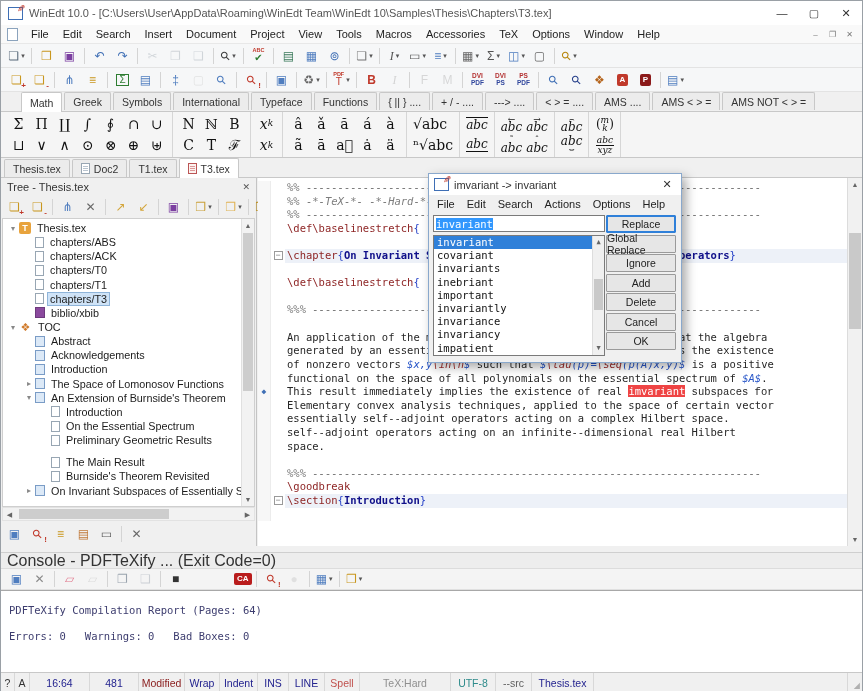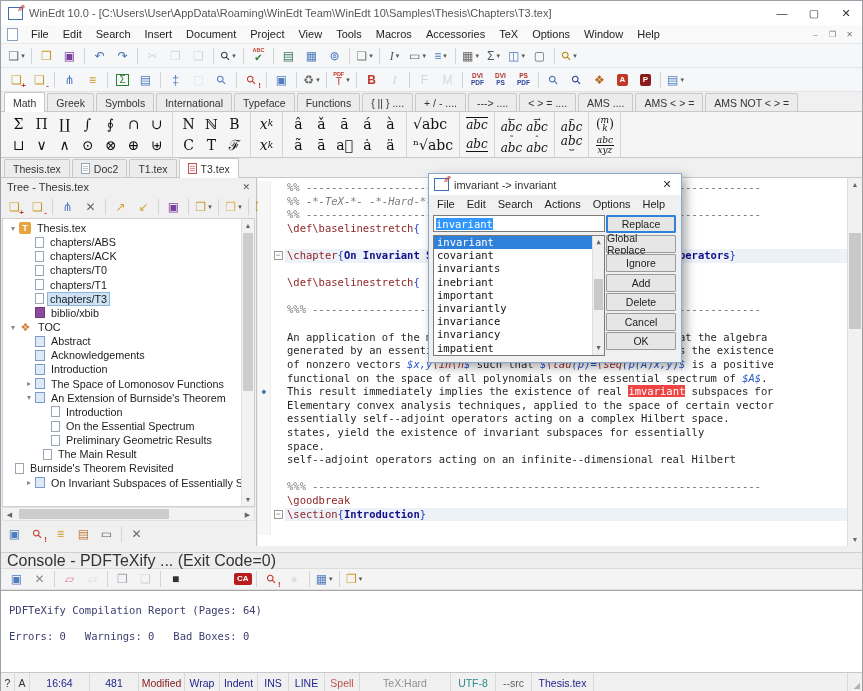--- a/index.html
+++ b/index.html
@@ -34,21 +34,21 @@
   .tbi.em .g { font-style:italic; font-family:"Liberation Serif",serif; }
   .tbi.boxed .g { border:1px solid currentColor; padding:0 2px; font-size:10px; }
   .tbi .invg { color:#fff; font-size:8px; font-weight:bold; padding:2px 3px; border-radius:2px; line-height:1; }
   .tbi .stack { display:flex; flex-direction:column; align-items:center; line-height:1.05; }
   .tbi .stack .s1 { font-size:6.5px; font-weight:bold; color:#b33030; }
   .tbi .stack .s2 { font-size:6.5px; font-weight:bold; color:#31479d; }
   .tbi .topg { display:flex; flex-direction:column; align-items:center; line-height:1; }
   .tbi .topg .tt { font-size:5.5px; font-weight:bold; color:#c0392b; letter-spacing:0; }
 
   
-  .symtabs { height:20px; background:#f0f0f0; display:flex; align-items:center; padding-left:3px; flex:none; border-bottom:1px solid #c8c8c8; }
+  .symtabs { height:20px; background:#f0f0f0; display:flex; align-items:flex-start; padding-left:20px; flex:none; border-bottom:1px solid #c8c8c8; }
   .stab { padding:0 8px; height:18px; line-height:18px; border:1px solid #c8c8c8; border-bottom:none; background:#ececec; margin-right:2px; border-radius:2px 2px 0 0; font-size:10.5px; color:#333; white-space:nowrap; }
   .stab.active { background:#fff; height:20px; line-height:20px; margin-bottom:-1px; }
 
   
   .sympalette { height:46px; background:#f5f5f5; display:flex; align-items:stretch; padding-left:2px; flex:none; border-bottom:1px solid #c8c8c8; }
   .sgroup { display:flex; flex-direction:column; justify-content:space-around; padding:1px 4px; border-right:1px solid #d6d6d6; }
   .srow { display:flex; align-items:center; height:21px; }
   .sym { min-width:23px; padding:0 2px; text-align:center; font-family:"DejaVu Serif", serif; font-size:14px; color:#111; line-height:1; display:inline-flex; align-items:center; justify-content:center; }
   .sym sup { font-size:9px; font-style:italic; }
   .sym sub { font-size:9px; font-style:italic; }
@@ -693,26 +693,26 @@
             <div class="trow" style="padding-left: 36px;">
               <span class="tsp"></span>
               <span class="ticon ti-doc"></span>
               <span class="lbl">On the Essential Spectrum</span>
             </div>
             <div class="trow" style="padding-left: 36px;">
               <span class="tsp"></span>
               <span class="ticon ti-doc"></span>
               <span class="lbl">Preliminary Geometric Results</span>
             </div>
-            <div class="trow" style="padding-left: 28px;">
+            <div class="trow" style="padding-left: 36px; margin-top: 8px;">
               <span class="tsp"></span>
               <span class="ticon ti-doc"></span>
               <span class="lbl">The Main Result</span>
             </div>
-            <div class="trow" style="">
+            <div class="trow" style="padding-left: 36px;">
               <span class="tsp"></span>
               <span class="ticon ti-doc"></span>
               <span class="lbl">Burnside's Theorem Revisited</span>
             </div>
             <div class="trow" style="padding-left: 20px;">
               <span class="chev">▸</span>
               <span class="ticon ti-sec"></span>
               <span class="lbl">On Invariant Subspaces of Essentially Self--Adjoi</span>
             </div>
           </div>
@@ -843,31 +843,26 @@
             <span class="lt"><span style="color: rgb(38, 38, 38);">Elementary convex analysis techniques, applied to the space of certain vector</span></span>
           </div>
           <div class="line">
             <span class="lm"></span>
             <span class="lf"></span>
             <span class="lt"><span style="color: rgb(38, 38, 38);">essentially self--adjoint operators acting on a complex Hilbert space.</span></span>
           </div>
           <div class="line">
             <span class="lm"></span>
             <span class="lf"></span>
-            <span class="lt"><span style="color: rgb(38, 38, 38);">states, yield the existence of invariant subspaces for essentially</span></span>
+            <span class="lt"><span style="color: rgb(38, 38, 38);">self--adjoint operators acting on an infinite--dimensional real Hilbert</span></span>
           </div>
           <div class="line">
             <span class="lm"></span>
             <span class="lf"></span>
             <span class="lt"><span style="color: rgb(38, 38, 38);">space.</span></span>
-          </div>
-          <div class="line">
-            <span class="lm"></span>
-            <span class="lf"></span>
-            <span class="lt"><span style="color: rgb(38, 38, 38);">self--adjoint operators acting on an infinite--dimensional real Hilbert</span></span>
           </div>
           <div class="line">
             <span class="lm"></span>
             <span class="lf"></span>
             <span class="lt"></span>
           </div>
           <div class="line">
             <span class="lm"></span>
             <span class="lf"></span>
             <span class="lt"><span style="color: rgb(125, 125, 125); font-style: italic;">%%% -----------------------------------------------------------------------</span></span>

